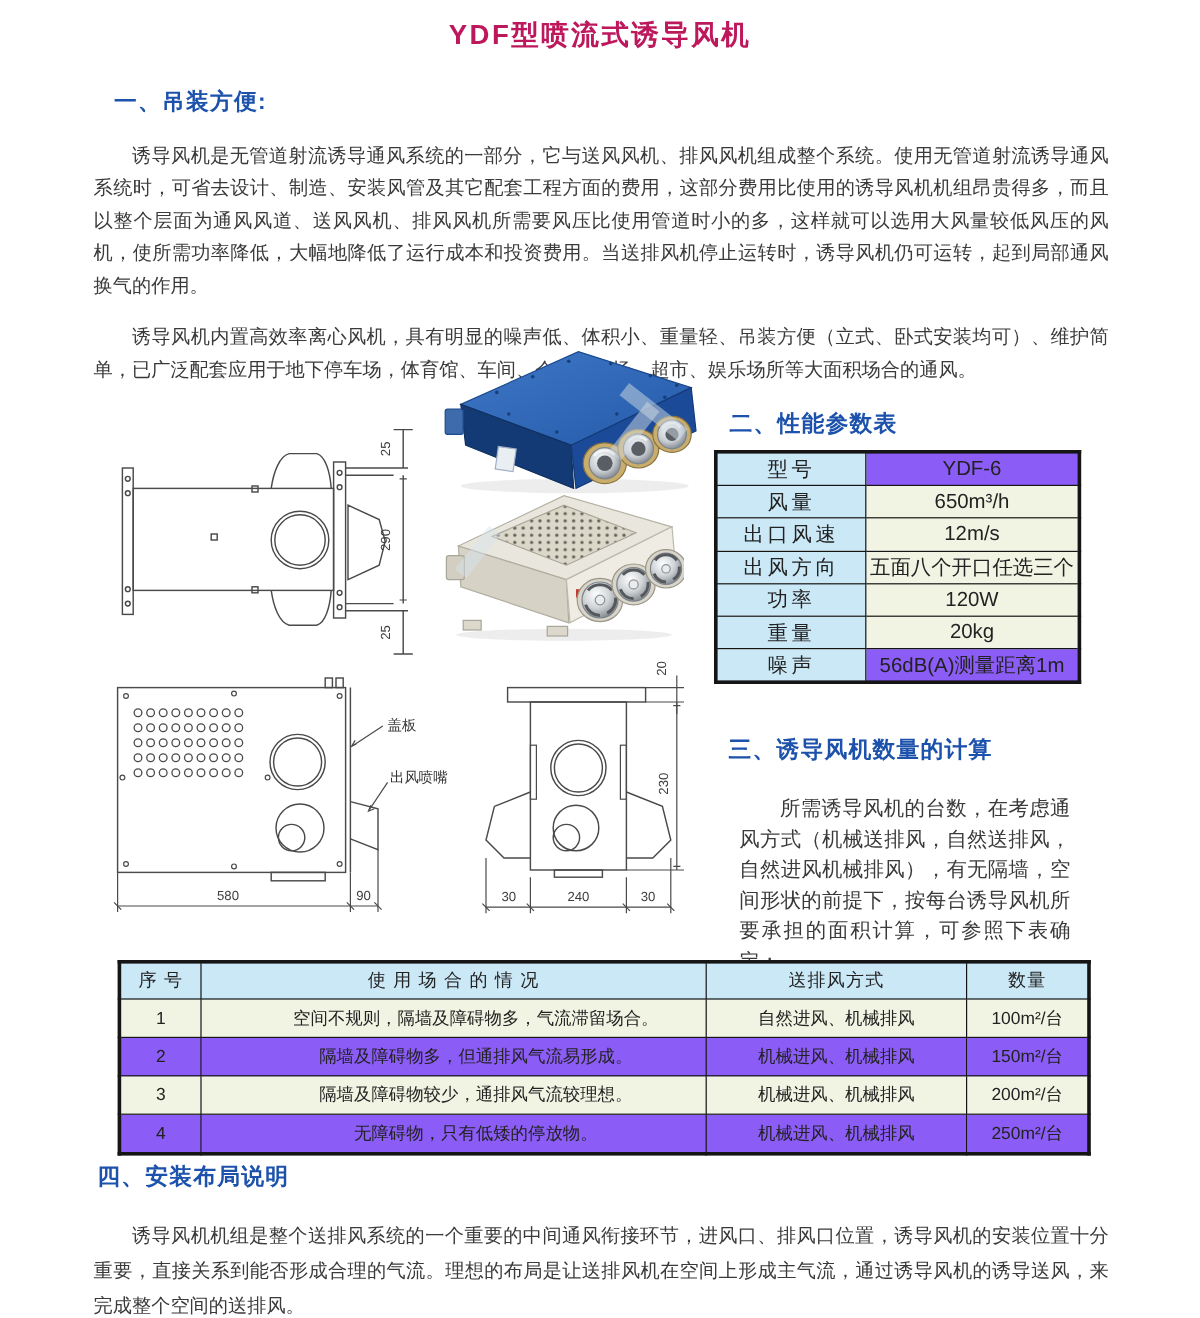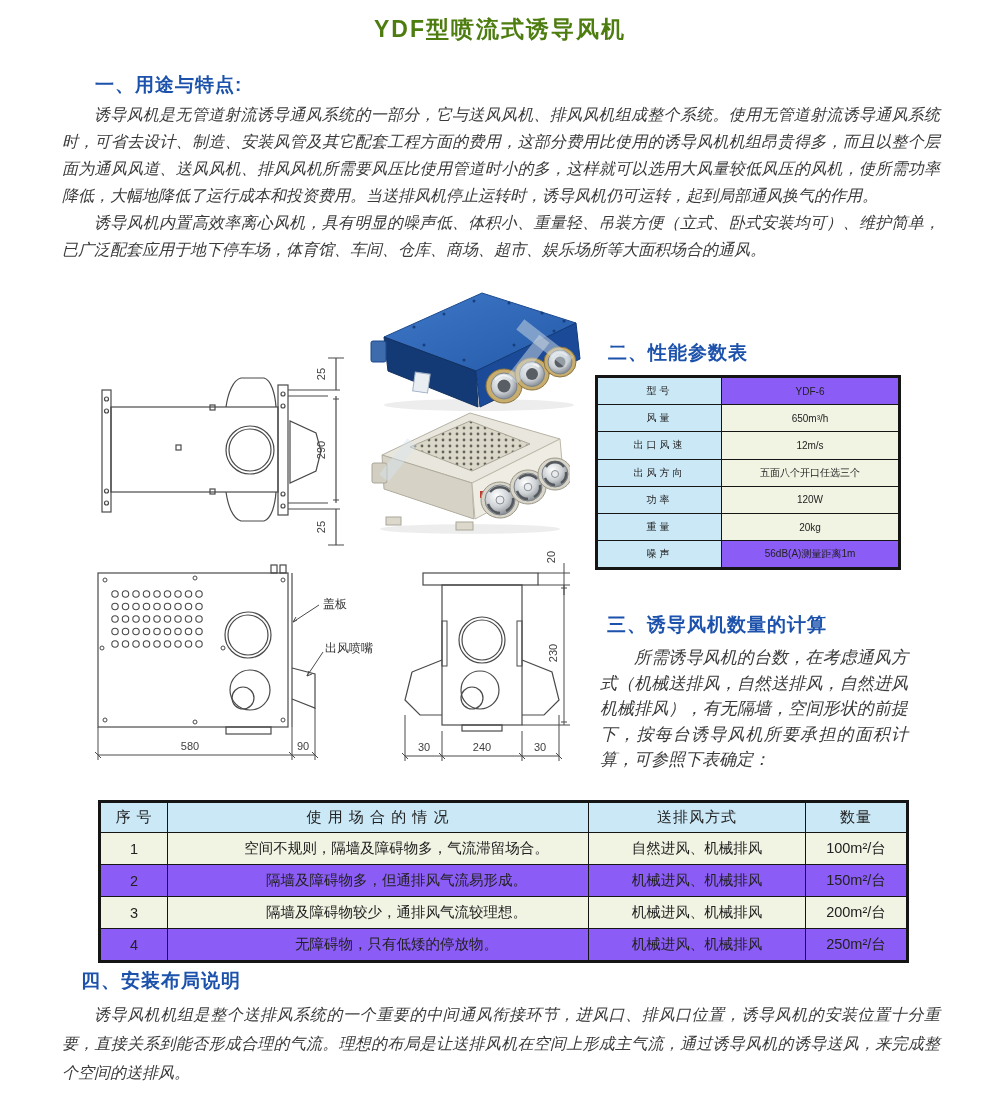--- a/index.html
+++ b/index.html
@@ -1,37 +1,37 @@
 <!DOCTYPE html>
 <html><head>
 <meta charset="utf-8">
 <style>
   html,body{margin:0;padding:0;background:#fff;}
   #page{position:relative;width:1000px;height:1098px;background:#ffffff;overflow:hidden;
         font-family:"Liberation Sans","DejaVu Sans",sans-serif;color:#3c3c3c;}
   .abs{position:absolute;}
   #title{left:0;top:14px;width:1000px;text-align:center;font-size:23px;font-weight:bold;
-         color:#4d7c0f;letter-spacing:2px;}
+         color:#be185d;letter-spacing:2px;}
   .sec-heading{font-size:19px;font-weight:bold;color:#1c52ab;letter-spacing:1px;}
   #h1{left:95px;top:72px;}
   #h2{left:608px;top:340px;}
   #h3{left:607px;top:612px;}
   #h4{left:81px;top:968px;}
   .para{font-size:16px;line-height:27px;text-align:justify;color:#3a3a3a;}
-  .para p{margin:0;text-indent:2em;font-style:italic;}
+  .para p{margin:16px;text-indent:2em;}
   #intro{left:62px;top:101px;width:878px;}
   #calc-para{left:600px;top:645px;width:308px;font-size:17px;line-height:25.5px;}
   #layout-para{left:62px;top:1000px;width:878px;line-height:29px;}
 
   
   #spec-table{left:595px;top:375px;}
   table{border-collapse:collapse;}
   .tbl{border:3px solid #151515;}
   .tbl td,.tbl th{border:1.5px solid #151515;font-weight:normal;color:#222;text-align:center;}
-  #spec-table td{height:24.2px;text-align:center;font-size:10px;}
+  #spec-table td{height:24.2px;text-align:center;font-size:17px;}
   .spec-k{width:121px;background:#cbe8f7;letter-spacing:3px;}
   .spec-v{width:174px;}
   .tint-blue{background:#8b5cf6;}
   .tint-cream{background:#f1f4e3;}
 
   
   #usage-table{left:98px;top:800px;}
   #usage-table th{height:27px;font-size:15px;background:#cbe8f7;letter-spacing:1px;}
   #usage-table td{height:29px;font-size:14.5px;text-align:center;}
   .col-no{width:64px;}
@@ -44,21 +44,21 @@
   .dim{font-size:11px;fill:#3f3f3f;}
   .lbl{font-size:12px;fill:#333;}
 </style>
 </head>
 <body>
 
 <div id="page">
 
   <div id="title" class="abs">YDF型喷流式诱导风机</div>
 
-  <div id="h1" class="abs sec-heading">一、用途与特点:</div>
+  <div id="h1" class="abs sec-heading">一、吊装方便:</div>
   <div id="intro" class="abs para">
     <p>诱导风机是无管道射流诱导通风系统的一部分，它与送风风机、排风风机组成整个系统。使用无管道射流诱导通风系统时，可省去设计、制造、安装风管及其它配套工程方面的费用，这部分费用比使用的诱导风机机组昂贵得多，而且以整个层面为通风风道、送风风机、排风风机所需要风压比使用管道时小的多，这样就可以选用大风量较低风压的风机，使所需功率降低，大幅地降低了运行成本和投资费用。当送排风机停止运转时，诱导风机仍可运转，起到局部通风换气的作用。</p>
     <p>诱导风机内置高效率离心风机，具有明显的噪声低、体积小、重量轻、吊装方便（立式、卧式安装均可）、维护简单，已广泛配套应用于地下停车场，体育馆、车间、仓库、商场、超市、娱乐场所等大面积场合的通风。</p>
   </div>
 
   <svg class="abs" style="left:364px;top:285px;" width="224" height="128" viewBox="0 0 224 128">
     <defs>
       <radialGradient id="chr1" cx="40%" cy="35%" r="75%">
         <stop offset="0%" stop-color="#f5f7f8"></stop>
           <stop offset="55%" stop-color="#c9ced3"></stop>

